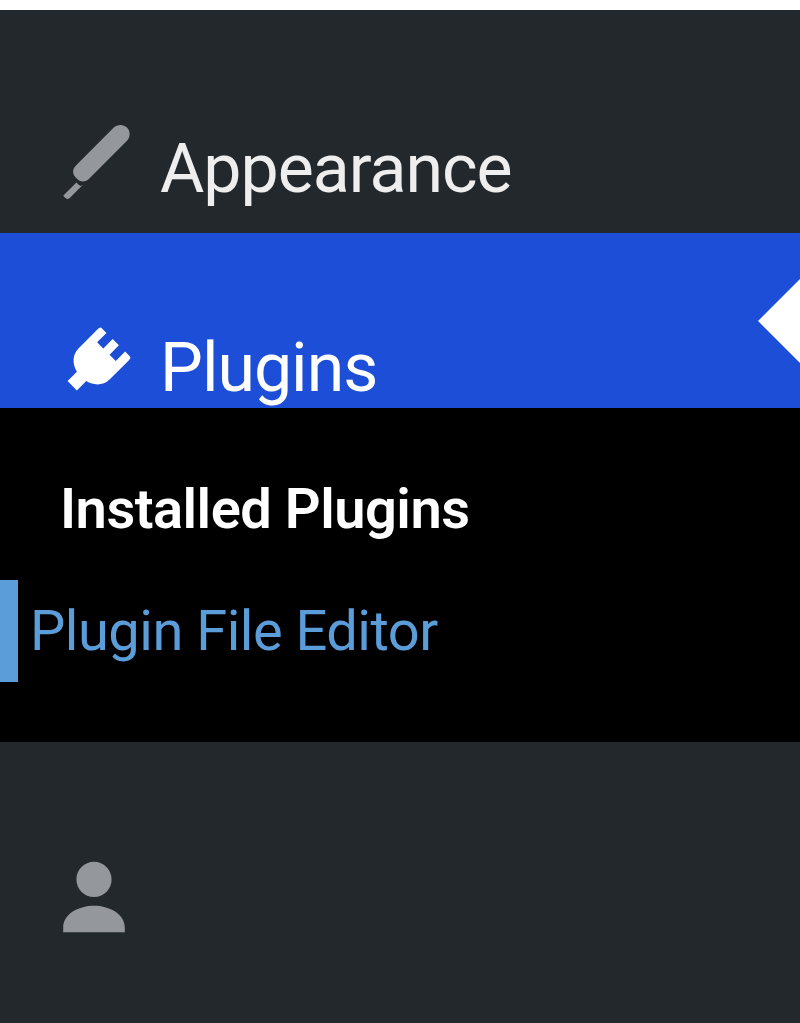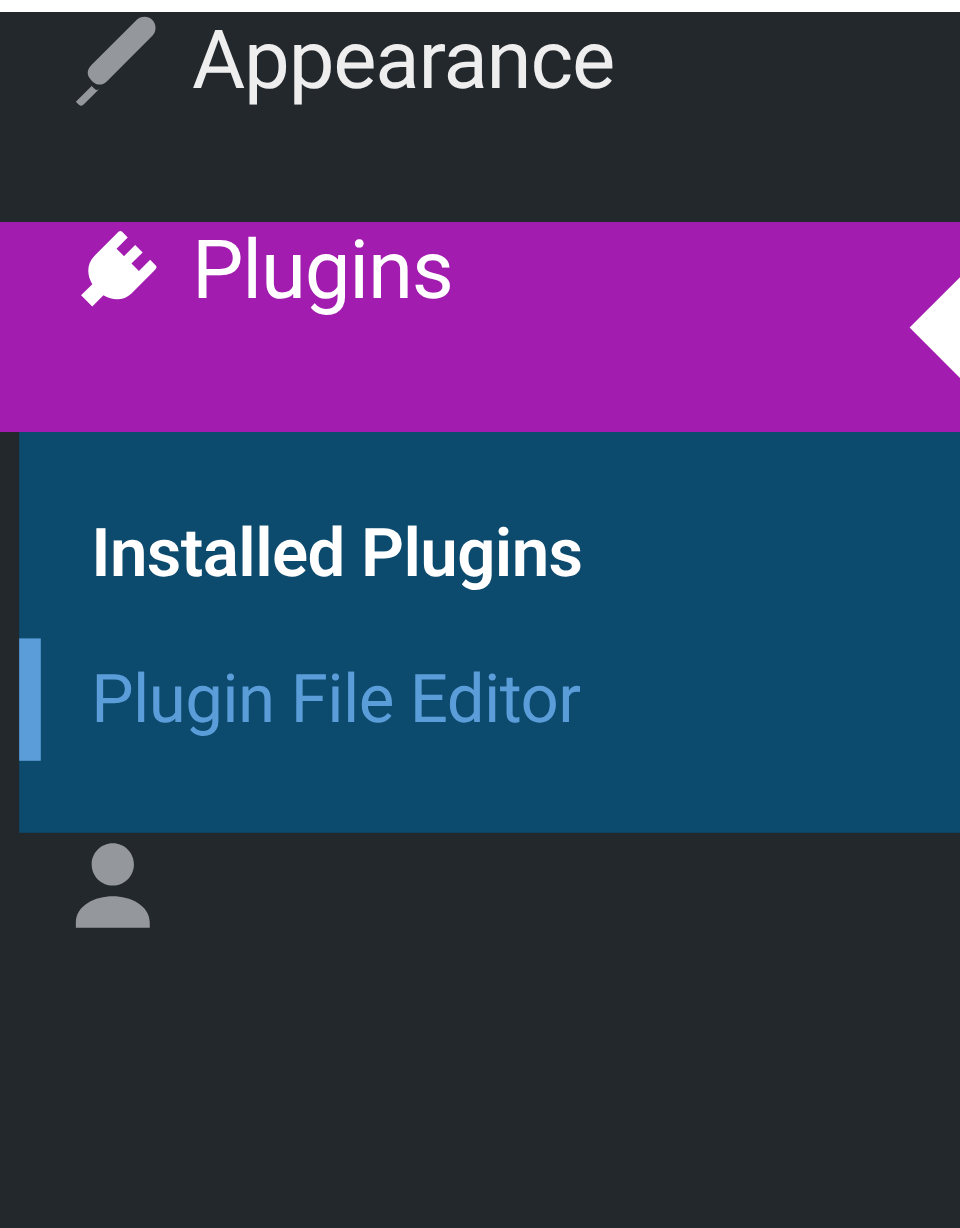--- a/index.html
+++ b/index.html
@@ -12,25 +12,26 @@
     }
     .sidebar {
       width: 800px;
       height: 1023px;
       background: #23282d;
       display: flex;
       flex-direction: column;
     }
     .menu-item {
       display: flex;
-      align-items: flex-start;
+      align-items: flex-end;
       padding: 0 50px;
       height: 175px;
       cursor: pointer;
       position: relative;
+      margin-top: 24px;
     }
     .menu-item .icon {
       width: 110px;
       display: flex;
       align-items: center;
       justify-content: flex-start;
       flex-shrink: 0;
     }
     .menu-item .icon svg {
       width: 88px;
@@ -42,59 +43,59 @@
       color: #eeeeee;
       letter-spacing: -1px;
     }
     .menu-item.inactive .icon svg {
       fill: #94989c;
     }
     .menu-item.inactive .label {
       color: #eeeeee;
     }
     .menu-item.active {
-      background: #a21caf;
+      background: #1d4ed8;
     }
     .menu-item.active .icon svg {
       fill: #ffffff;
     }
     .menu-item.active .label {
       color: #ffffff;
     }
     .menu-item.active::after {
       content: "";
       position: absolute;
       right: 0;
       top: 50%;
       transform: translateY(-50%);
       width: 0;
       height: 0;
       border-top: 42px solid transparent;
       border-bottom: 42px solid transparent;
       border-right: 42px solid #ffffff;
     }
     .submenu {
-      background: #0c4a6e;
+      background: #000000;
       padding: 40px 0 50px 0;
-      margin-left: 16px;
     }
     .submenu-item {
       padding: 28px 60px;
       font-size: 56px;
       color: #a2a8ad;
       cursor: pointer;
       position: relative;
       letter-spacing: -0.5px;
     }
     .submenu-item.current {
       color: #ffffff;
       font-weight: 600;
     }
     .submenu-item.hover {
       color: #5b9dd9;
+      padding-left: 30px;
     }
     .submenu-item.hover::before {
       content: "";
       position: absolute;
       left: 0;
       top: 10px;
       bottom: 10px;
       width: 18px;
       background: #5b9dd9;
     }

